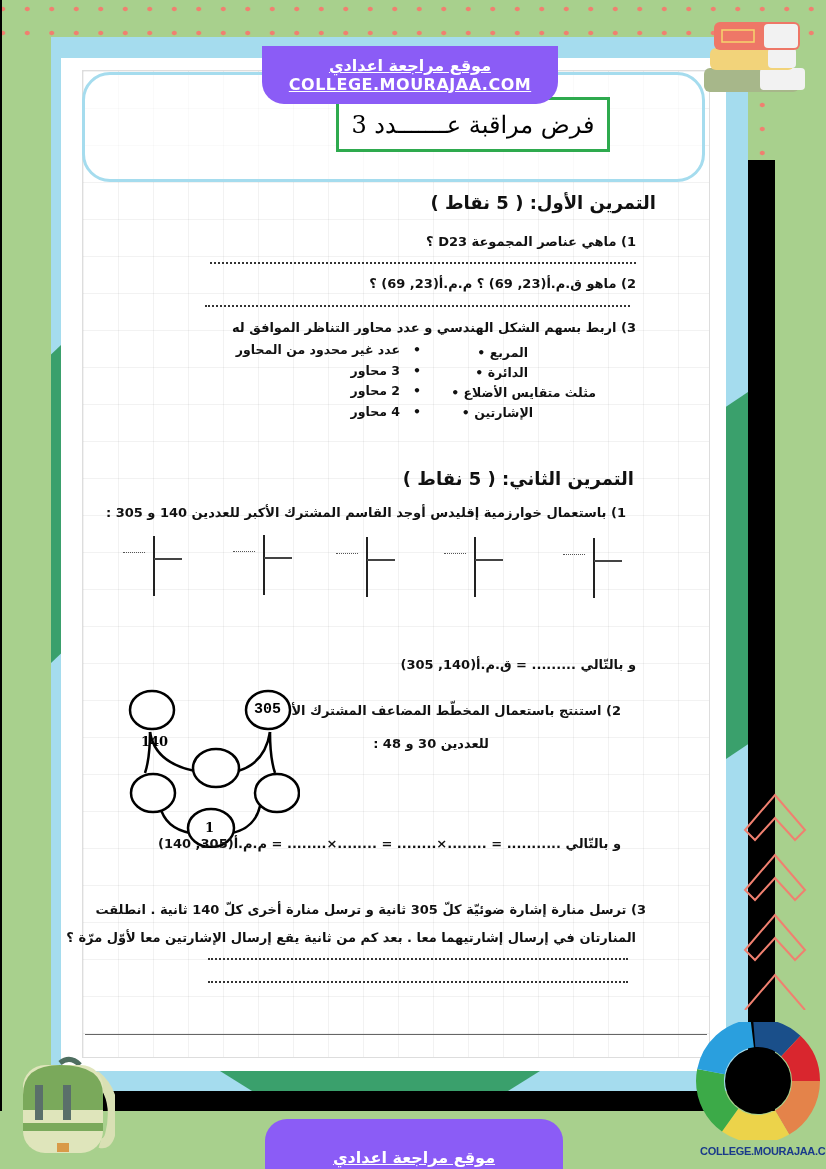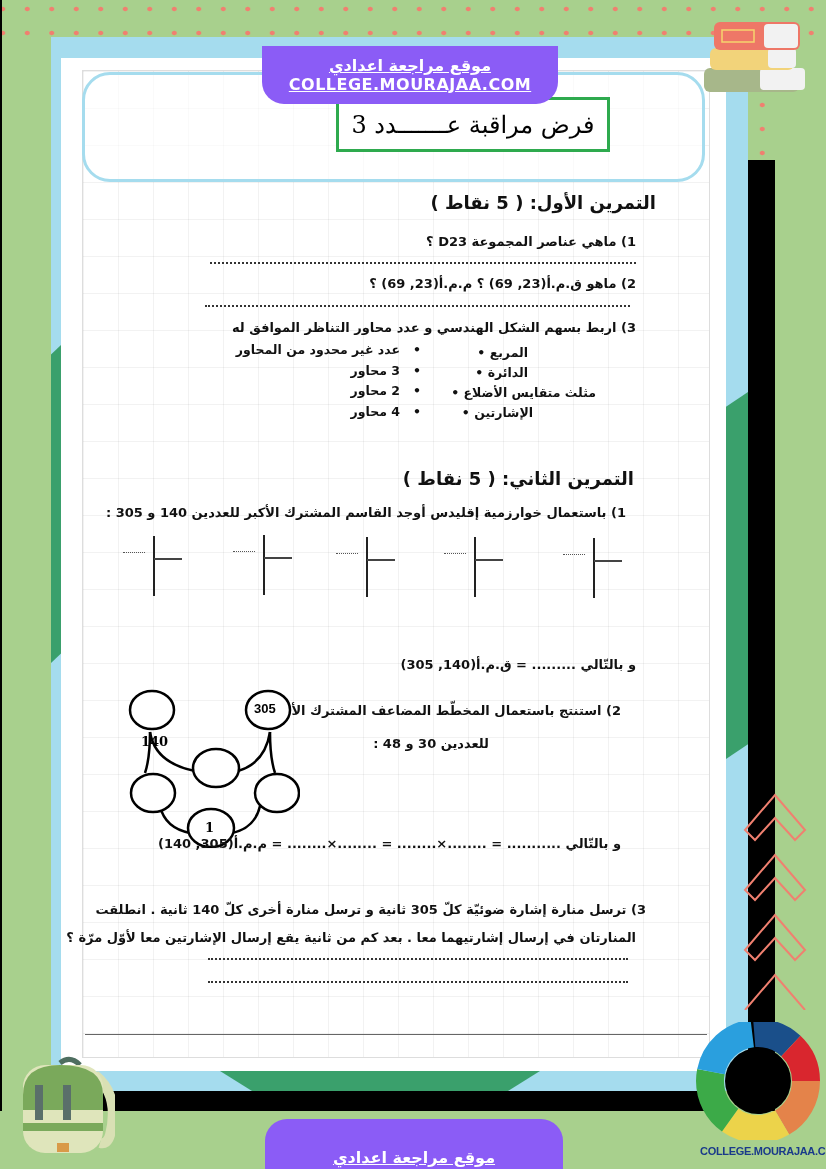--- a/index.html
+++ b/index.html
@@ -146,21 +146,21 @@
     <path d="M140 118 Q135 140 112 145"></path>
     <ellipse cx="32" cy="22" rx="22" ry="19" fill="#fff"></ellipse>
     <ellipse cx="148" cy="22" rx="22" ry="19" fill="#fff"></ellipse>
     <ellipse cx="96" cy="80" rx="23" ry="19" fill="#fff"></ellipse>
     <ellipse cx="33" cy="105" rx="22" ry="19" fill="#fff"></ellipse>
     <ellipse cx="157" cy="105" rx="22" ry="19" fill="#fff"></ellipse>
     <ellipse cx="91" cy="140" rx="23" ry="19" fill="#fff"></ellipse>
   </g>
 </svg>
 <div style="position:absolute; left:141px; top:734px; font-size:13px; font-weight:bold; font-family:'DejaVu Serif',serif;">140</div>
-<div style="position:absolute; left:254px; top:701px; font-size:13px; font-weight:bold; font-family:Liberation Sans, sans-serif;">305</div>
+<div style="position:absolute; left:254px; top:701px; font-size:15px; font-weight:bold; font-family:Liberation Mono, monospace;">305</div>
 <div style="position:absolute; left:205px; top:820px; font-size:13px; font-weight:bold; font-family:'DejaVu Serif',serif;">1</div>
 
 <div class="q" style="top:836px; right:205px;">و بالتّالي   ........... = ........×........ = ........×........ = م.م.أ(305, 140)</div>
 
 <div class="q" style="top:902px; right:180px;">3) ترسل منارة إشارة ضوئيّة كلّ 305 ثانية و ترسل منارة أخرى كلّ 140 ثانية . انطلقت</div>
 <div class="q" style="top:930px; right:190px;">المنارتان في إرسال إشارتيهما معا . بعد كم من ثانية يقع إرسال الإشارتين معا لأوّل مرّة ؟</div>
 <div class="dots" style="left:208px; top:958px; width:420px;"></div>
 <div class="dots" style="left:208px; top:981px; width:420px;"></div>
 
 <div class="hr-bottom"></div>

